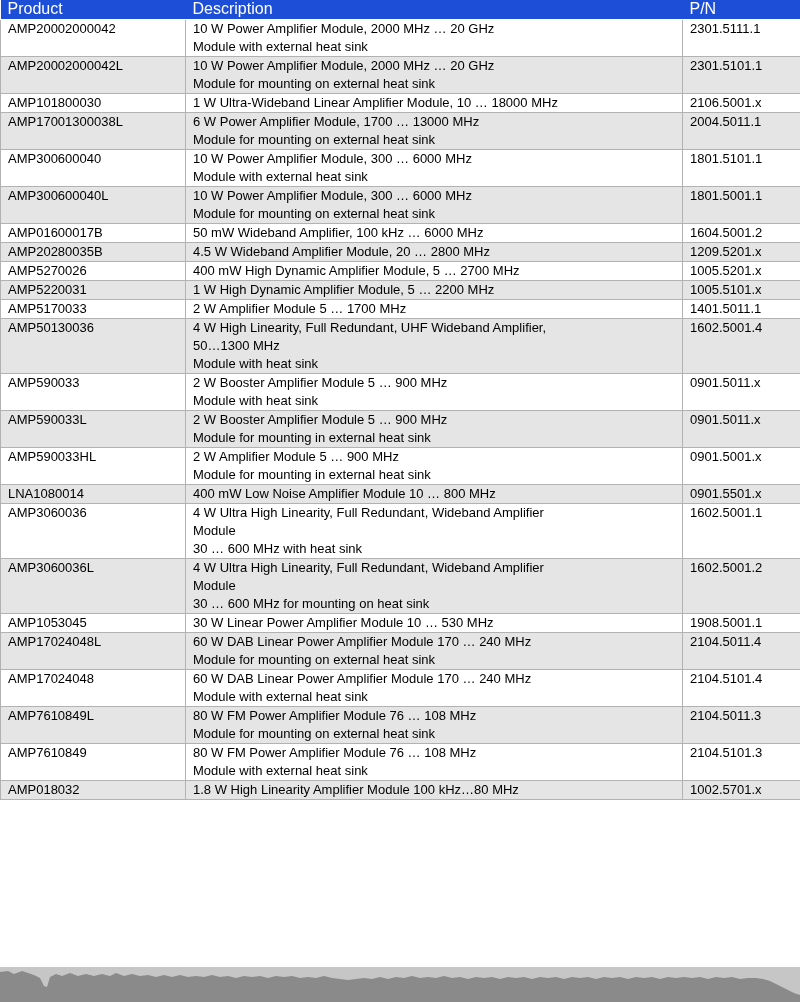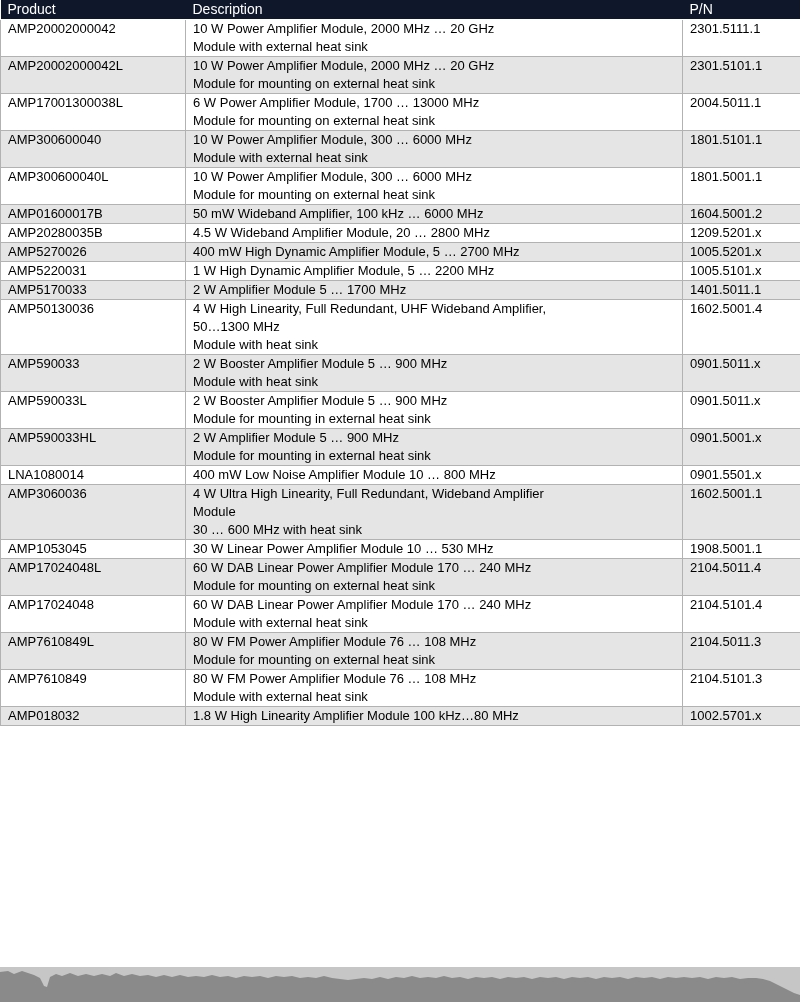--- a/index.html
+++ b/index.html
@@ -14,24 +14,24 @@
   }
   table.product-table {
     width: 800px;
     border-collapse: collapse;
     table-layout: fixed;
   }
   col.c1 { width: 185px; }
   col.c2 { width: 497px; }
   col.c3 { width: 118px; }
   thead th {
-    background: #0f172a;
+    background: #1d4ed8;
     color: #ffffff;
     font-weight: normal;
-    font-size: 14px;
+    font-size: 16px;
     text-align: left;
     padding: 1px 6px 2px 7px;
     line-height: 16px;
     border: 0;
     border-bottom: 1px solid #ffffff;
   }
   tbody td {
     font-size: 13px;
     line-height: 18px;
     padding: 0 6px 0 7px;
@@ -78,20 +78,25 @@
 Module with external heat sink</td>
       <td>2301.5111.1</td>
     </tr>
         <tr>
       <td>AMP20002000042L</td>
       <td>10 W Power Amplifier Module, 2000 MHz … 20 GHz
 Module for mounting on external heat sink</td>
       <td>2301.5101.1</td>
     </tr>
         <tr>
+      <td>AMP101800030</td>
+      <td>1 W Ultra-Wideband Linear Amplifier Module, 10 … 18000 MHz</td>
+      <td>2106.5001.x</td>
+    </tr>
+        <tr>
       <td>AMP17001300038L</td>
       <td>6 W Power Amplifier Module, 1700 … 13000 MHz
 Module for mounting on external heat sink</td>
       <td>2004.5011.1</td>
     </tr>
         <tr>
       <td>AMP300600040</td>
       <td>10 W Power Amplifier Module, 300 … 6000 MHz
 Module with external heat sink</td>
       <td>1801.5101.1</td>
@@ -156,20 +161,27 @@
       <td>LNA1080014</td>
       <td>400 mW Low Noise Amplifier Module 10 … 800 MHz</td>
       <td>0901.5501.x</td>
     </tr>
         <tr>
       <td>AMP3060036</td>
       <td>4 W Ultra High Linearity, Full Redundant, Wideband Amplifier
 Module
 30 … 600 MHz with heat sink</td>
       <td>1602.5001.1</td>
+    </tr>
+        <tr>
+      <td>AMP3060036L</td>
+      <td>4 W Ultra High Linearity, Full Redundant, Wideband Amplifier
+Module
+30 … 600 MHz for mounting on heat sink</td>
+      <td>1602.5001.2</td>
     </tr>
         <tr>
       <td>AMP1053045</td>
       <td>30 W Linear Power Amplifier Module 10 … 530 MHz</td>
       <td>1908.5001.1</td>
     </tr>
         <tr>
       <td>AMP17024048L</td>
       <td>60 W DAB Linear Power Amplifier Module 170 … 240 MHz
 Module for mounting on external heat sink</td>

